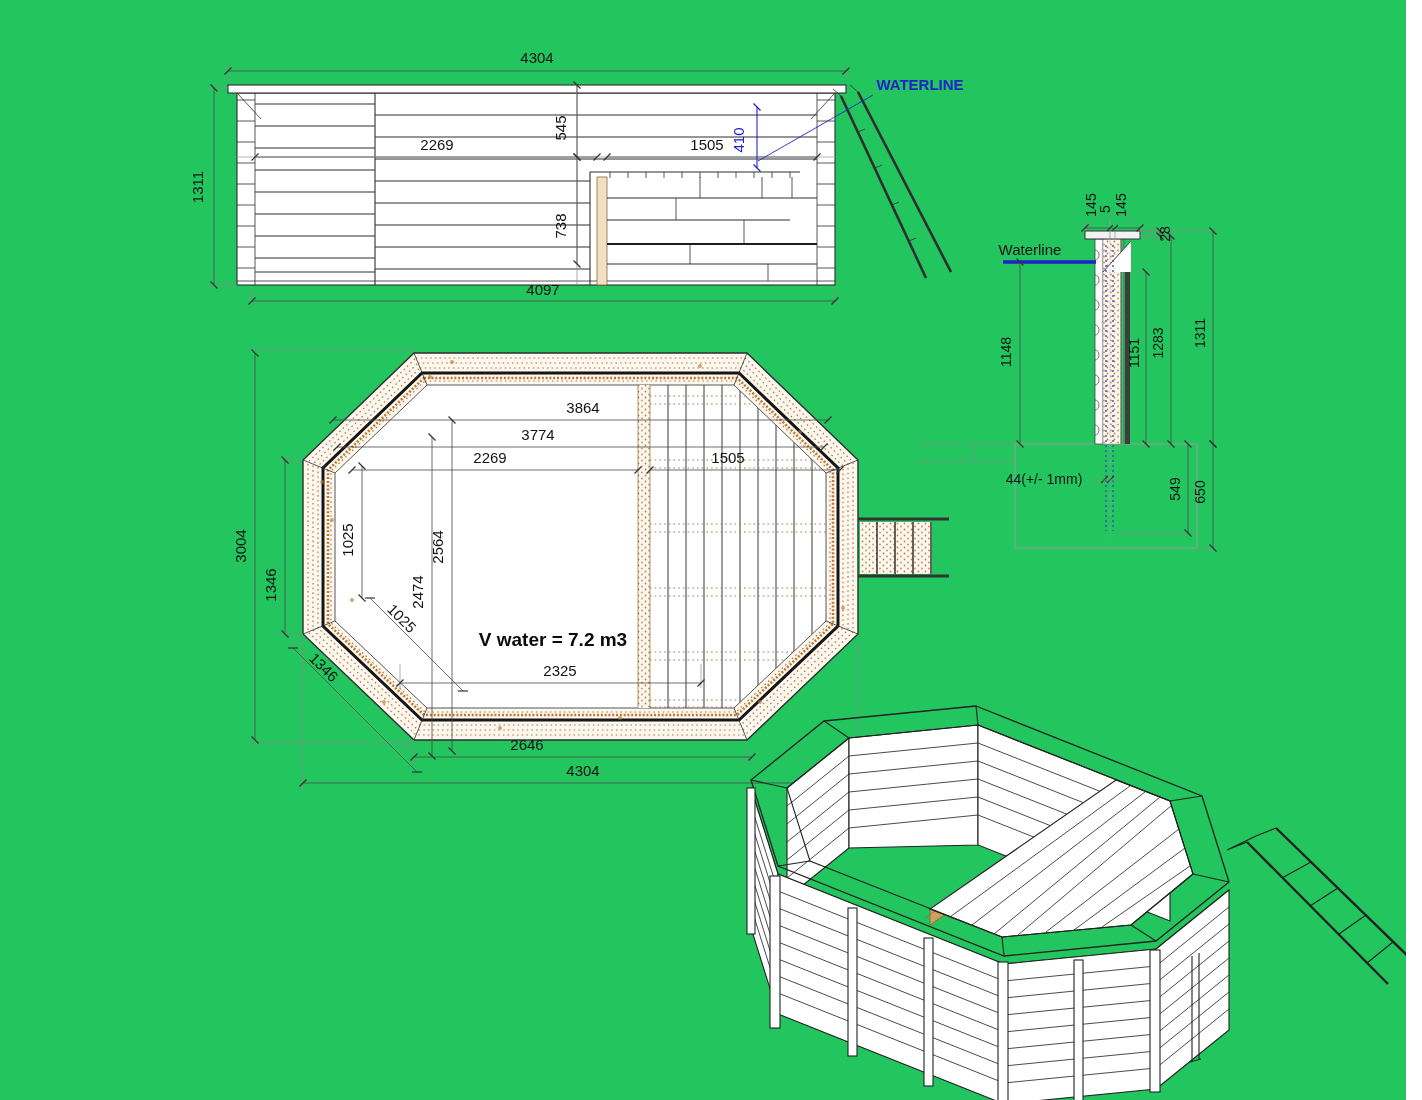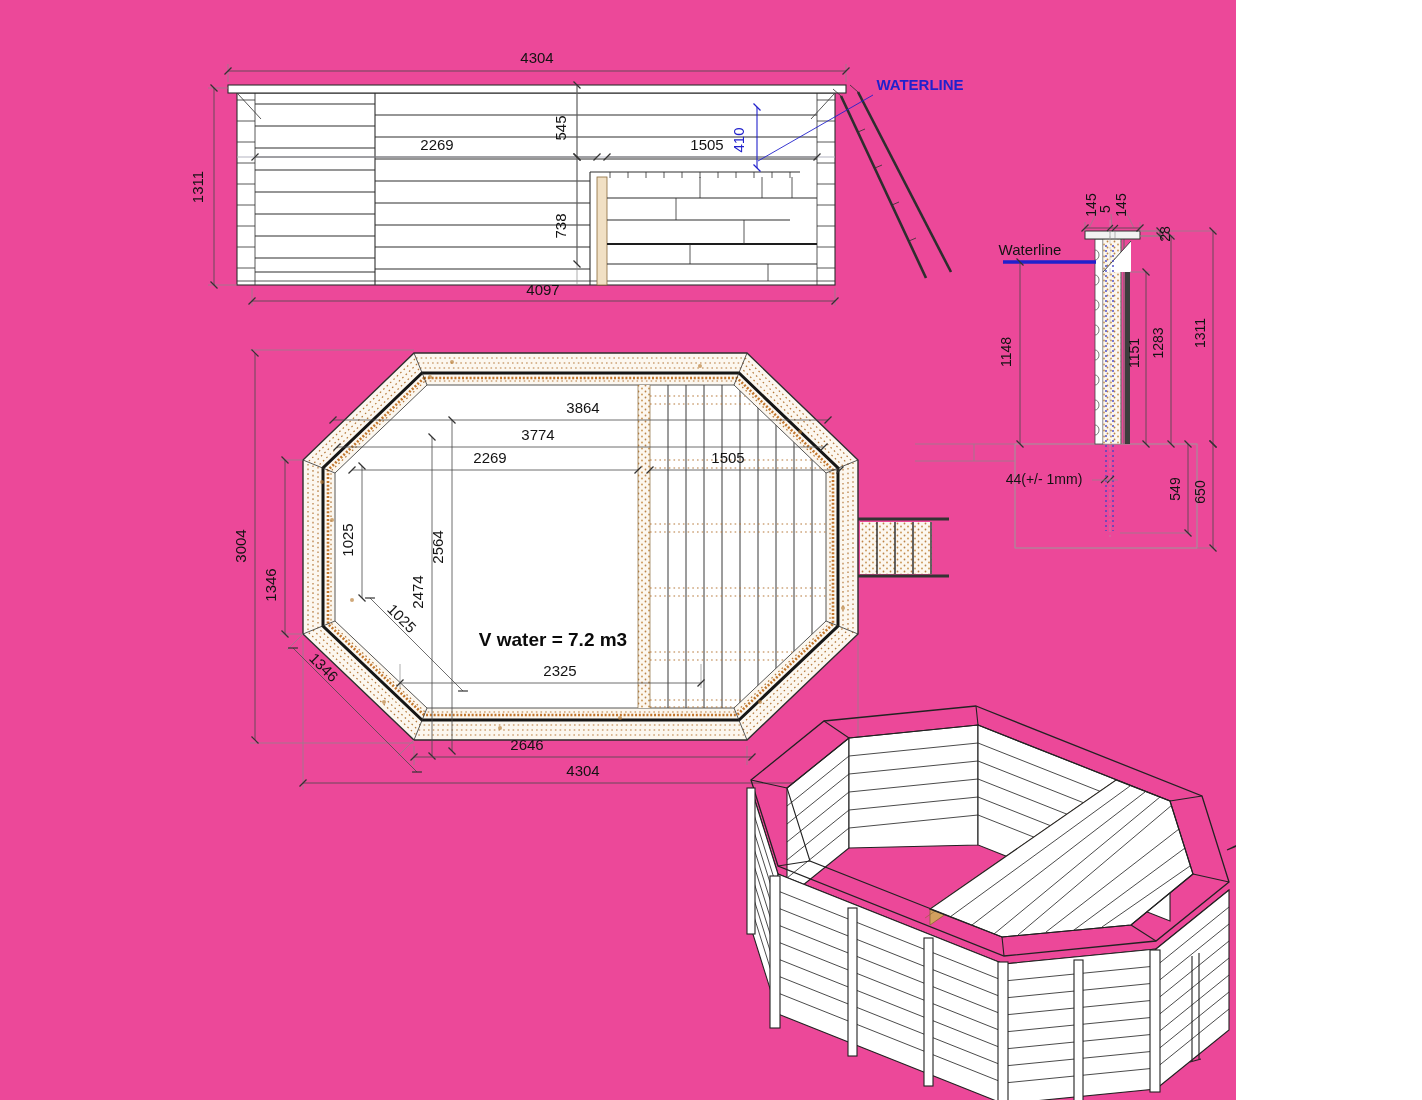--- a/index.html
+++ b/index.html
@@ -1,16 +1,16 @@
 <!DOCTYPE html>
 <html><head>
 <meta charset="utf-8">
 <style>
   html,body{margin:0;padding:0;background:#fff;}
-  .canvas{position:relative;width:1236px;height:1100px;background:#ec4899;overflow:hidden;
+  .canvas{position:relative;width:1406px;height:1100px;background:#22c55e;overflow:hidden;
           font-family:"Liberation Sans",sans-serif;}
   svg{position:absolute;left:0;top:0;}
   text{font-family:"Liberation Sans",sans-serif;text-anchor:middle;fill:#131313;font-size:15px;}
   .txts{font-size:14px;}
   .vol{font-size:19px;font-weight:bold;fill:#0a0a0a;}
   .blu{fill:#2121cc;font-weight:bold;}
   .blun{fill:#2121cc;font-weight:normal;}
   .ln{stroke:#2e2e2e;stroke-width:1.1;fill:none;}
   .lnt{stroke:#2e2e2e;stroke-width:0.8;fill:none;}
   .ext{stroke:#8a8a8a;stroke-width:0.7;fill:none;}

